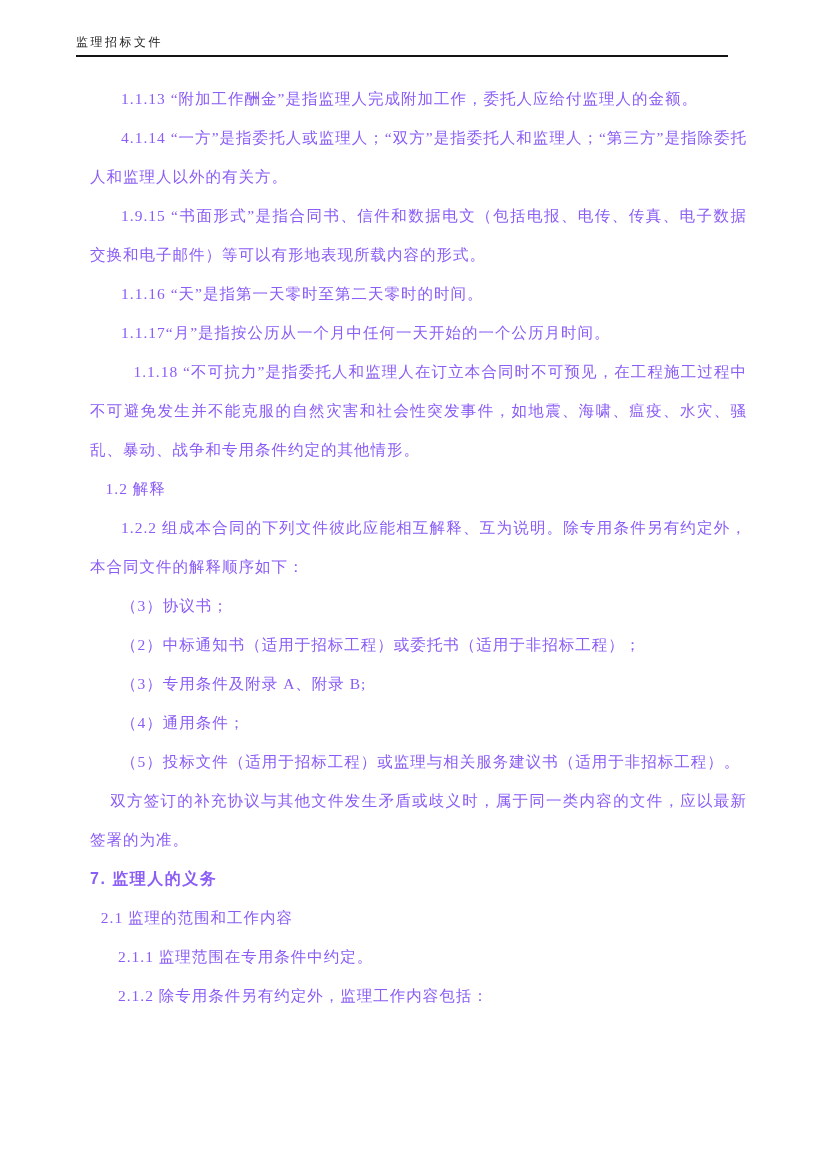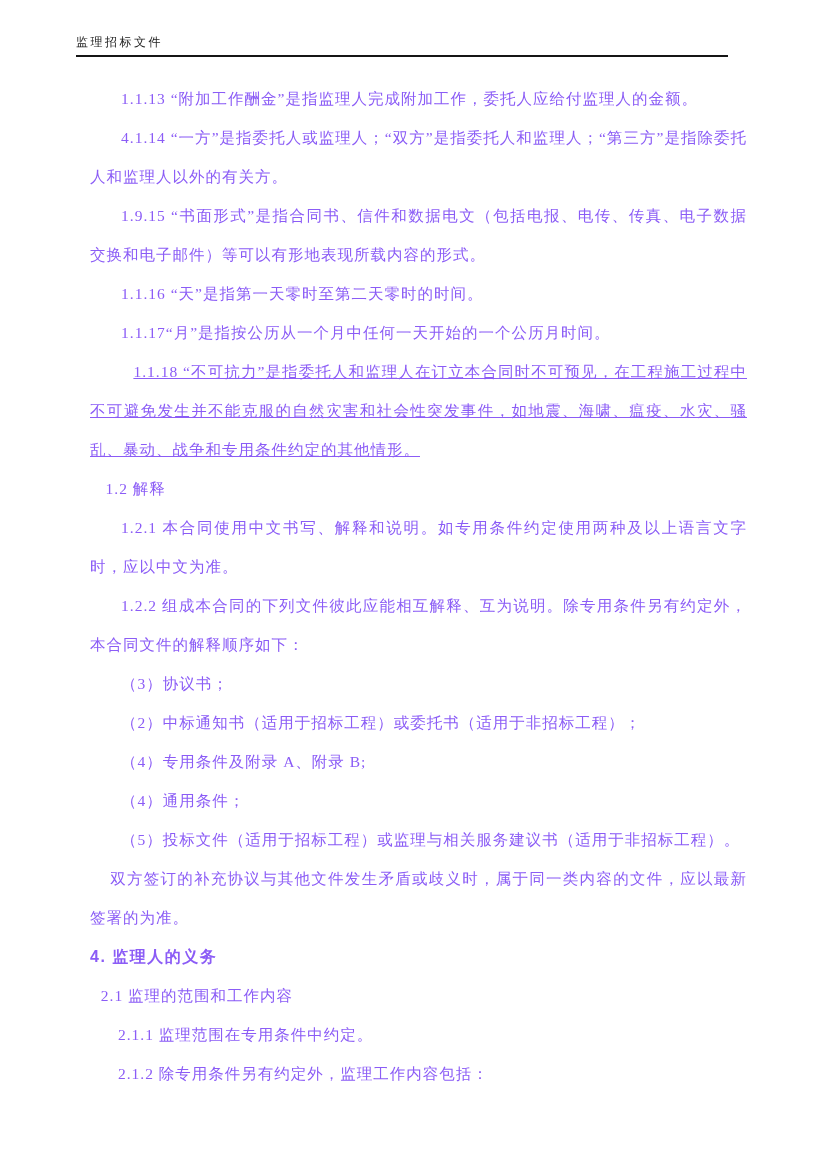--- a/index.html
+++ b/index.html
@@ -46,21 +46,21 @@
     text-align-last: left;
     color: #8b5cf6;
     margin-left: 12px;
   }
   .doc p {
     margin: 0;
     padding: 0;
   }
   
   .ind2   { text-indent: 2em;   }   
-  .ind28  { text-indent: 2.8em; text-decoration: underline; }   
+  .ind28  { text-indent: 2.8em; }   
   .ind13  { text-indent: 1.3em; }   
   .ind1   { text-indent: 1em;   }   
   .ind08  { text-indent: 0.7em; }   
   .ind18  { text-indent: 1.8em; }   
   .chapter-heading {
     font-weight: bold;
     font-family: "Liberation Sans", "DejaVu Sans", sans-serif;
     letter-spacing: 1.5px;
     font-size: 16px;
   }
@@ -75,27 +75,26 @@
   </div>
 
   <div class="doc">
     <p class="ind2">1.1.13 “附加工作酬金”是指监理人完成附加工作，委托人应给付监理人的金额。</p>
     <p class="ind2">4.1.14 “一方”是指委托人或监理人；“双方”是指委托人和监理人；“第三方”是指除委托人和监理人以外的有关方。</p>
     <p class="ind2">1.9.15 “书面形式”是指合同书、信件和数据电文（包括电报、电传、传真、电子数据交换和电子邮件）等可以有形地表现所载内容的形式。</p>
     <p class="ind2">1.1.16 “天”是指第一天零时至第二天零时的时间。</p>
     <p class="ind2">1.1.17“月”是指按公历从一个月中任何一天开始的一个公历月时间。</p>
     <p class="ind28">1.1.18 “不可抗力”是指委托人和监理人在订立本合同时不可预见，在工程施工过程中不可避免发生并不能克服的自然灾害和社会性突发事件，如地震、海啸、瘟疫、水灾、骚乱、暴动、战争和专用条件约定的其他情形。</p>
     <p class="ind1">1.2 解释</p>
-    <p class="ind2">1.2.1 本合同使用中文书写、解释和说明。如专用条件约定使用两种及以上语言文字时，应以中文为准。</p>
     <p class="ind2">1.2.2 组成本合同的下列文件彼此应能相互解释、互为说明。除专用条件另有约定外，本合同文件的解释顺序如下：</p>
     <p class="ind2">（3）协议书；</p>
     <p class="ind2">（2）中标通知书（适用于招标工程）或委托书（适用于非招标工程）；</p>
-    <p class="ind2">（4）专用条件及附录 A、附录 B;</p>
+    <p class="ind2">（3）专用条件及附录 A、附录 B;</p>
     <p class="ind2">（4）通用条件；</p>
     <p class="ind2">（5）投标文件（适用于招标工程）或监理与相关服务建议书（适用于非招标工程）。</p>
     <p class="ind13">双方签订的补充协议与其他文件发生矛盾或歧义时，属于同一类内容的文件，应以最新签署的为准。</p>
-    <p class="chapter-heading">4. 监理人的义务</p>
+    <p class="chapter-heading">7. 监理人的义务</p>
     <p class="ind08">2.1 监理的范围和工作内容</p>
     <p class="ind18">2.1.1 监理范围在专用条件中约定。</p>
     <p class="ind18">2.1.2 除专用条件另有约定外，监理工作内容包括：</p>
   </div>
 
 </div>
 
 </body></html>

